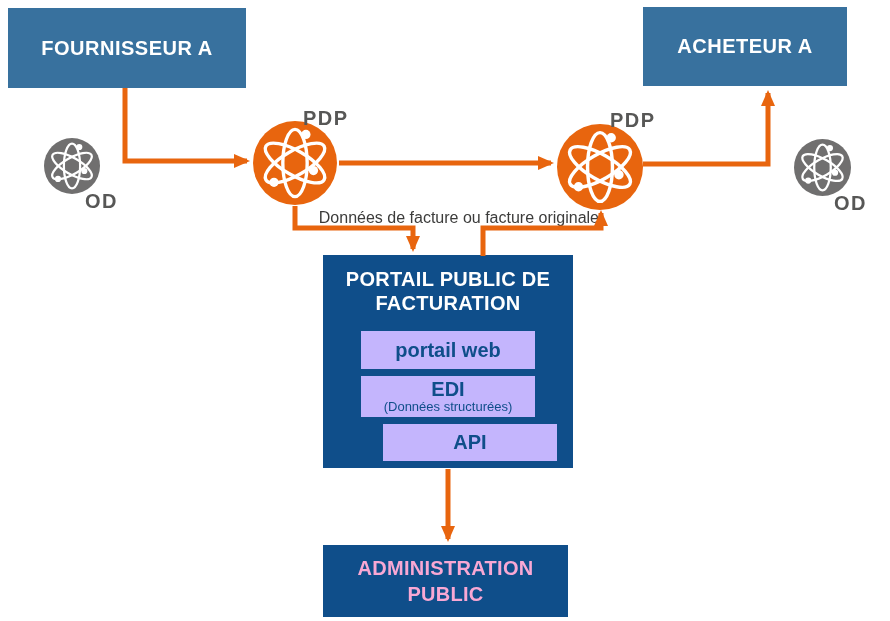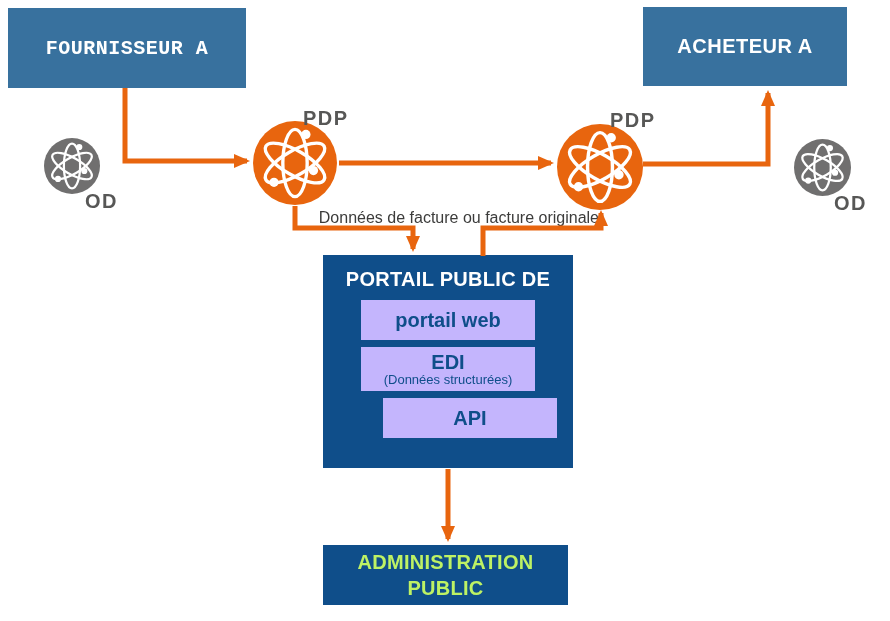--- a/index.html
+++ b/index.html
@@ -27,21 +27,21 @@
     position:absolute;
     background:var(--steel-blue);
     color:#fff;
     display:flex;
     align-items:center;
     justify-content:center;
     font-weight:bold;
     font-size:20px;
     letter-spacing:0.5px;
   }
-  .fournisseur{left:8px;top:8px;width:238px;height:80px;font-family:Liberation Mono, monospace;}
+  .fournisseur{left:8px;top:8px;width:238px;height:80px;}
   .acheteur{left:643px;top:7px;width:204px;height:79px;}
 
   
   .atom{position:absolute;display:block;}
   .atom-pdp{color:var(--orange);}
   .atom-od{color:var(--icon-gray);}
   .pdp-left{left:253px;top:121px;width:84px;height:84px;}
   .pdp-right{left:557px;top:124px;width:86px;height:86px;}
   .od-left{left:44px;top:138px;width:56px;height:56px;}
   .od-right{left:794px;top:139px;width:57px;height:57px;}
@@ -83,21 +83,21 @@
     align-items:center;
     padding-top:13px;
   }
   .portal-title{
     color:#fff;
     font-weight:bold;
     font-size:20px;
     line-height:1.18;
     text-align:center;
     letter-spacing:0.3px;
-    margin-bottom:8px;
+    margin-bottom:16px;
   }
   .channel{
     width:174px;
     background:#c4b5fd;
     color:var(--navy);
     text-align:center;
     display:flex;
     flex-direction:column;
     align-items:center;
     justify-content:center;
@@ -116,23 +116,23 @@
     line-height:1.05;
   }
   .channel-sub:empty{display:none;}
 
   
   .admin-box{
     position:absolute;
     left:323px;
     top:545px;
     width:245px;
-    height:60px;
+    height:72px;
     background:var(--navy);
-    color:#bef264;
+    color:#f9a8d4;
     font-weight:bold;
     font-size:20px;
     line-height:1.3;
     letter-spacing:0.3px;
     display:flex;
     flex-direction:column;
     justify-content:center;
     text-align:center;
   }
 
@@ -195,20 +195,21 @@
   <span class="icon-label lbl-pdp-left">PDP</span>
   <span class="icon-label lbl-pdp-right">PDP</span>
   <span class="icon-label lbl-od-left">OD</span>
   <span class="icon-label lbl-od-right">OD</span>
 
   <div class="flow-label">Données de facture ou facture originale</div>
 
   <div class="portal">
     <div class="portal-title">
       <div>PORTAIL PUBLIC DE</div>
+      <div>FACTURATION</div>
     </div>
     <div class="channel channel-web">
       <span class="channel-label">portail web</span>
 
     </div>
     <div class="channel channel-edi">
       <span class="channel-label">EDI</span>
       <span class="channel-sub">(Données structurées)</span>
     </div>
     <div class="channel channel-api">

